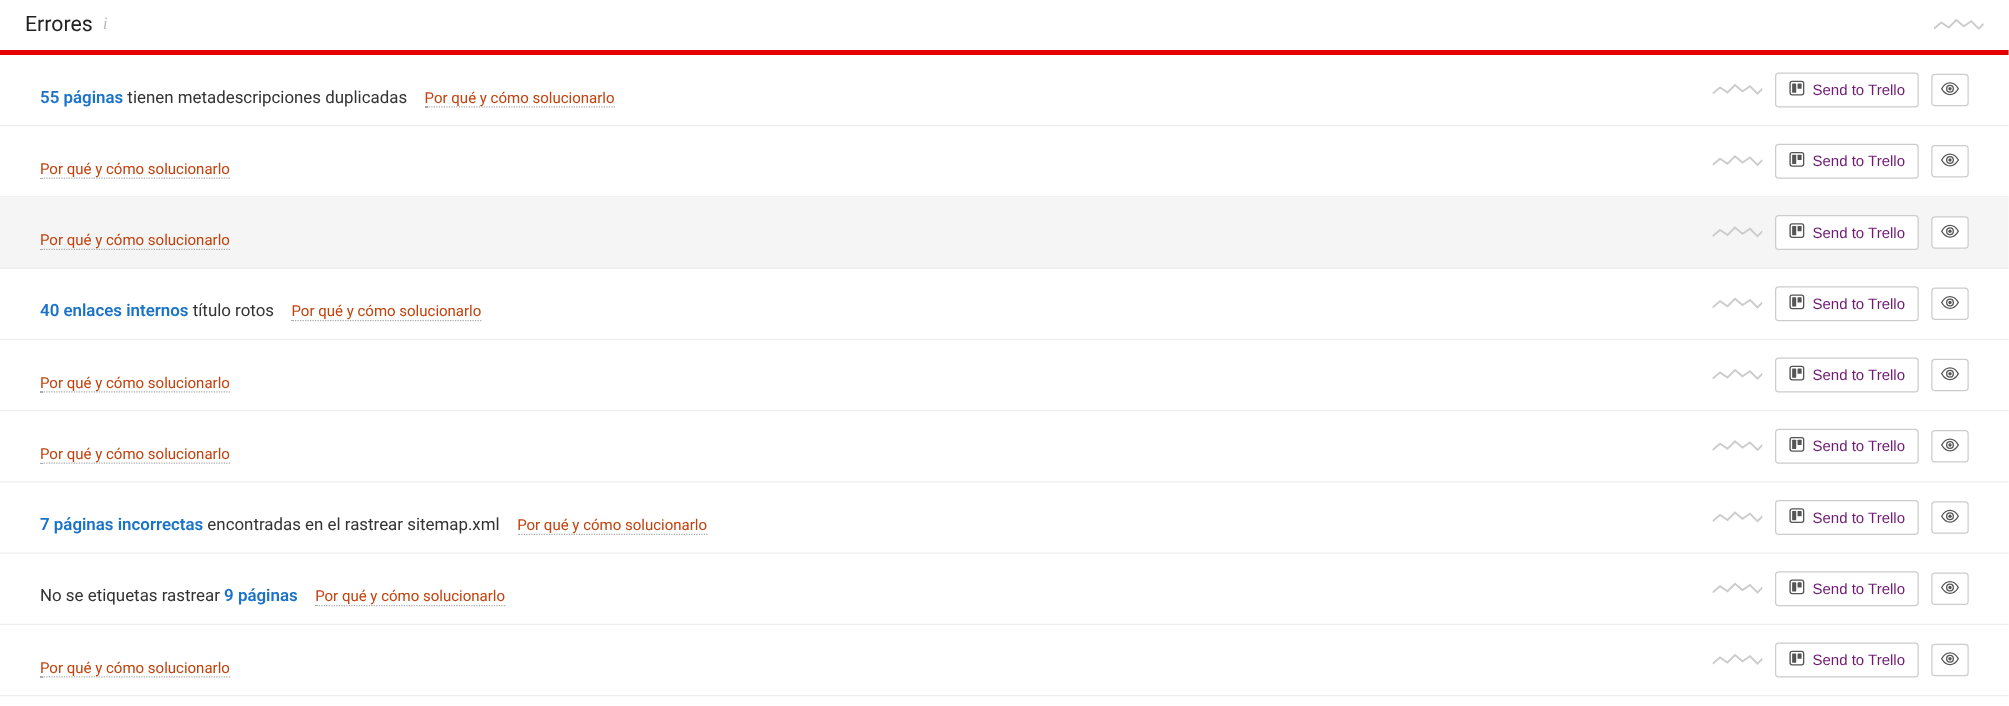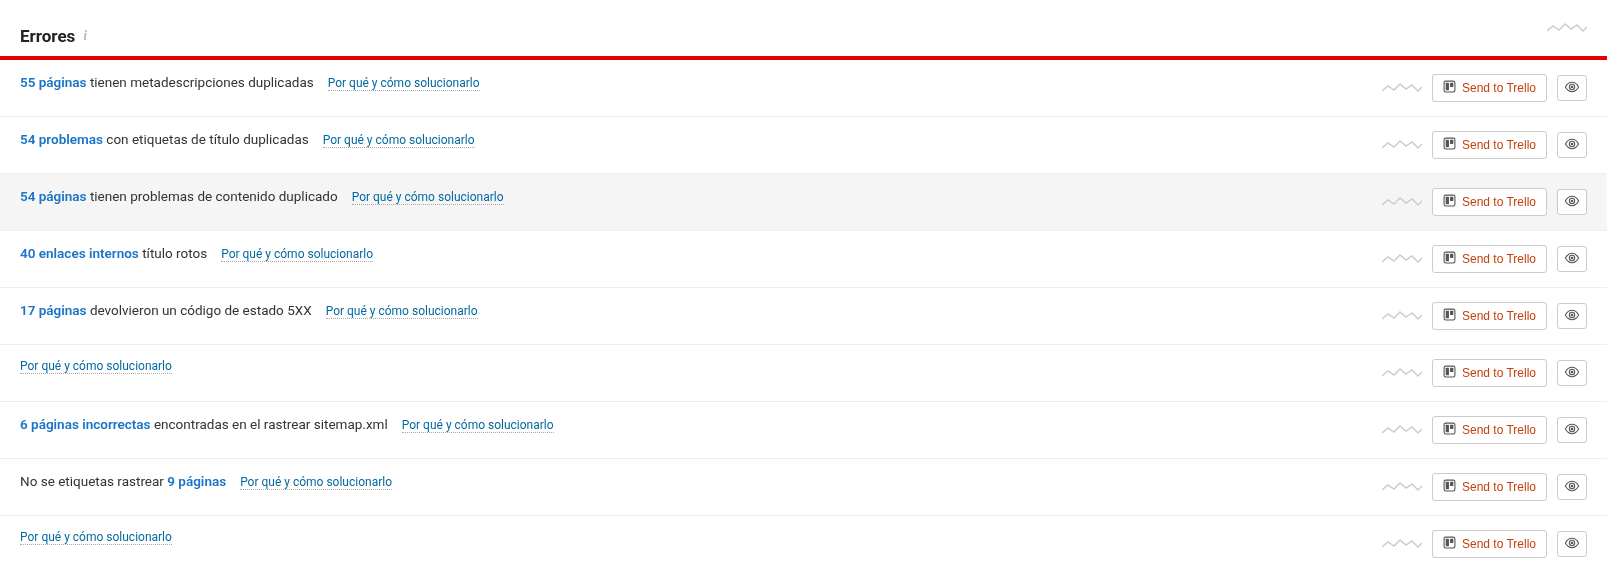--- a/index.html
+++ b/index.html
@@ -1,31 +1,31 @@
 <!DOCTYPE html>
 <html><head>
 <meta charset="utf-8">
 <style>
   * { box-sizing: border-box; margin: 0; padding: 0; }
   body { font-family: -apple-system, BlinkMacSystemFont, "Segoe UI", Roboto, Arial, sans-serif; font-size: 13px; color: #333; background: #fff; width: 1607px; }
   .panel { width: 100%; }
   .panel-header { display: flex; align-items: center; justify-content: space-between; padding: 10px 20px 10px 20px; border-bottom: 4px solid #e60000; }
-  .panel-title { font-size: 17px; font-weight: 700; color: #222; display: flex; align-items: center; gap: 8px; margin-top: 16px; }
+  .panel-title { font-size: 17px; font-weight: 400; color: #222; display: flex; align-items: center; gap: 8px; }
   .info-icon { font-style: italic; font-family: Georgia, serif; color: #bbb; font-size: 14px; line-height: 1; }
   .sparkline { color: #d0d0d0; }
   .sparkline svg { display: block; }
   .issue-list { width: 100%; }
-  .issue-row { display: flex; align-items: flex-start; justify-content: space-between; padding: 14px 20px; border-bottom: 1px solid #eee; }
+  .issue-row { display: flex; align-items: flex-end; justify-content: space-between; padding: 14px 32px; border-bottom: 1px solid #eee; }
   .issue-row.highlight { background: #f5f5f5; }
   .issue-left { display: flex; align-items: baseline; gap: 14px; flex-wrap: wrap; }
   .issue-text { font-size: 13.5px; color: #333; }
   .issue-text .link { color: #1a73c7; font-weight: 600; }
-  .fix-link { font-size: 12px; color: #0369a1; text-decoration: none; border-bottom: 1px dotted #aaa; cursor: pointer; }
+  .fix-link { font-size: 12px; color: #c2410c; text-decoration: none; border-bottom: 1px dotted #aaa; cursor: pointer; }
   .issue-right { display: flex; align-items: center; gap: 10px; }
-  .btn { display: inline-flex; align-items: center; gap: 6px; background: #fff; border: 1px solid #ccc; border-radius: 3px; padding: 5px 10px; font-size: 12px; color: #c2410c; cursor: pointer; white-space: nowrap; }
+  .btn { display: inline-flex; align-items: center; gap: 6px; background: #fff; border: 1px solid #ccc; border-radius: 3px; padding: 5px 10px; font-size: 12px; color: #701a75; cursor: pointer; white-space: nowrap; }
   .btn-icon { display: inline-flex; align-items: center; justify-content: center; background: #fff; border: 1px solid #ccc; border-radius: 3px; width: 30px; height: 26px; cursor: pointer; color: #555; }
   .trello-icon { display:inline-block; }
 </style>
 </head>
 <body>
 
 <div class="panel">
   <div class="panel-header">
     <div class="panel-title">
       <span>Errores</span>
@@ -61,21 +61,20 @@
           <button class="btn-icon">
             <span><svg width="16" height="16" viewBox="0 0 24 24">
                 <path d="M12 5C6 5 2 12 2 12s4 7 10 7 10-7 10-7-4-7-10-7zm0 11a4 4 0 110-8 4 4 0 010 8z" fill="none" stroke="#555" stroke-width="1.6"></path>
                 <circle cx="12" cy="12" r="2" fill="#555"></circle>
               </svg></span>
           </button>
         </div>
       </div>
       <div class="issue-row">
         <div class="issue-left">
-          <span class="issue-text"><span class="link">54 problemas</span><span> con etiquetas de título duplicadas</span></span>
           <a class="fix-link">Por qué y cómo solucionarlo</a>
         </div>
         <div class="issue-right">
           <span class="sparkline">
             <svg width="40" height="14" viewBox="0 0 40 14">
               <polyline points="0,10 6,5 12,9 18,3 24,8 30,4 36,10 40,6" fill="none" stroke="#ccc" stroke-width="1.5"></polyline>
             </svg>
           </span>
           <button class="btn">
             <span class="trello-icon"><svg width="13" height="13" viewBox="0 0 24 24">
@@ -88,21 +87,20 @@
           <button class="btn-icon">
             <span><svg width="16" height="16" viewBox="0 0 24 24">
                 <path d="M12 5C6 5 2 12 2 12s4 7 10 7 10-7 10-7-4-7-10-7zm0 11a4 4 0 110-8 4 4 0 010 8z" fill="none" stroke="#555" stroke-width="1.6"></path>
                 <circle cx="12" cy="12" r="2" fill="#555"></circle>
               </svg></span>
           </button>
         </div>
       </div>
       <div class="issue-row highlight">
         <div class="issue-left">
-          <span class="issue-text"><span class="link">54 páginas</span><span> tienen problemas de contenido duplicado</span></span>
           <a class="fix-link">Por qué y cómo solucionarlo</a>
         </div>
         <div class="issue-right">
           <span class="sparkline">
             <svg width="40" height="14" viewBox="0 0 40 14">
               <polyline points="0,10 6,5 12,9 18,3 24,8 30,4 36,10 40,6" fill="none" stroke="#ccc" stroke-width="1.5"></polyline>
             </svg>
           </span>
           <button class="btn">
             <span class="trello-icon"><svg width="13" height="13" viewBox="0 0 24 24">
@@ -142,74 +140,73 @@
           <button class="btn-icon">
             <span><svg width="16" height="16" viewBox="0 0 24 24">
                 <path d="M12 5C6 5 2 12 2 12s4 7 10 7 10-7 10-7-4-7-10-7zm0 11a4 4 0 110-8 4 4 0 010 8z" fill="none" stroke="#555" stroke-width="1.6"></path>
                 <circle cx="12" cy="12" r="2" fill="#555"></circle>
               </svg></span>
           </button>
         </div>
       </div>
       <div class="issue-row">
         <div class="issue-left">
-          <span class="issue-text"><span class="link">17 páginas</span><span> devolvieron un código de estado 5XX</span></span>
-          <a class="fix-link">Por qué y cómo solucionarlo</a>
-        </div>
-        <div class="issue-right">
-          <span class="sparkline">
-            <svg width="40" height="14" viewBox="0 0 40 14">
-              <polyline points="0,10 6,5 12,9 18,3 24,8 30,4 36,10 40,6" fill="none" stroke="#ccc" stroke-width="1.5"></polyline>
-            </svg>
-          </span>
-          <button class="btn">
-            <span class="trello-icon"><svg width="13" height="13" viewBox="0 0 24 24">
-                <rect x="2" y="2" width="20" height="20" rx="3" fill="none" stroke="#555" stroke-width="2"></rect>
-                <rect x="5" y="5" width="6" height="14" rx="1" fill="#555"></rect>
-                <rect x="13" y="5" width="6" height="8" rx="1" fill="#555"></rect>
-              </svg></span>
-            <span>Send to Trello</span>
-          </button>
-          <button class="btn-icon">
-            <span><svg width="16" height="16" viewBox="0 0 24 24">
-                <path d="M12 5C6 5 2 12 2 12s4 7 10 7 10-7 10-7-4-7-10-7zm0 11a4 4 0 110-8 4 4 0 010 8z" fill="none" stroke="#555" stroke-width="1.6"></path>
-                <circle cx="12" cy="12" r="2" fill="#555"></circle>
-              </svg></span>
-          </button>
-        </div>
-      </div>
-      <div class="issue-row">
-        <div class="issue-left">
-          <a class="fix-link">Por qué y cómo solucionarlo</a>
-        </div>
-        <div class="issue-right">
-          <span class="sparkline">
-            <svg width="40" height="14" viewBox="0 0 40 14">
-              <polyline points="0,10 6,5 12,9 18,3 24,8 30,4 36,10 40,6" fill="none" stroke="#ccc" stroke-width="1.5"></polyline>
-            </svg>
-          </span>
-          <button class="btn">
-            <span class="trello-icon"><svg width="13" height="13" viewBox="0 0 24 24">
-                <rect x="2" y="2" width="20" height="20" rx="3" fill="none" stroke="#555" stroke-width="2"></rect>
-                <rect x="5" y="5" width="6" height="14" rx="1" fill="#555"></rect>
-                <rect x="13" y="5" width="6" height="8" rx="1" fill="#555"></rect>
-              </svg></span>
-            <span>Send to Trello</span>
-          </button>
-          <button class="btn-icon">
-            <span><svg width="16" height="16" viewBox="0 0 24 24">
-                <path d="M12 5C6 5 2 12 2 12s4 7 10 7 10-7 10-7-4-7-10-7zm0 11a4 4 0 110-8 4 4 0 010 8z" fill="none" stroke="#555" stroke-width="1.6"></path>
-                <circle cx="12" cy="12" r="2" fill="#555"></circle>
-              </svg></span>
-          </button>
-        </div>
-      </div>
-      <div class="issue-row">
-        <div class="issue-left">
-          <span class="issue-text"><span class="link">6 páginas incorrectas</span><span> encontradas en el rastrear sitemap.xml</span></span>
+          <a class="fix-link">Por qué y cómo solucionarlo</a>
+        </div>
+        <div class="issue-right">
+          <span class="sparkline">
+            <svg width="40" height="14" viewBox="0 0 40 14">
+              <polyline points="0,10 6,5 12,9 18,3 24,8 30,4 36,10 40,6" fill="none" stroke="#ccc" stroke-width="1.5"></polyline>
+            </svg>
+          </span>
+          <button class="btn">
+            <span class="trello-icon"><svg width="13" height="13" viewBox="0 0 24 24">
+                <rect x="2" y="2" width="20" height="20" rx="3" fill="none" stroke="#555" stroke-width="2"></rect>
+                <rect x="5" y="5" width="6" height="14" rx="1" fill="#555"></rect>
+                <rect x="13" y="5" width="6" height="8" rx="1" fill="#555"></rect>
+              </svg></span>
+            <span>Send to Trello</span>
+          </button>
+          <button class="btn-icon">
+            <span><svg width="16" height="16" viewBox="0 0 24 24">
+                <path d="M12 5C6 5 2 12 2 12s4 7 10 7 10-7 10-7-4-7-10-7zm0 11a4 4 0 110-8 4 4 0 010 8z" fill="none" stroke="#555" stroke-width="1.6"></path>
+                <circle cx="12" cy="12" r="2" fill="#555"></circle>
+              </svg></span>
+          </button>
+        </div>
+      </div>
+      <div class="issue-row">
+        <div class="issue-left">
+          <a class="fix-link">Por qué y cómo solucionarlo</a>
+        </div>
+        <div class="issue-right">
+          <span class="sparkline">
+            <svg width="40" height="14" viewBox="0 0 40 14">
+              <polyline points="0,10 6,5 12,9 18,3 24,8 30,4 36,10 40,6" fill="none" stroke="#ccc" stroke-width="1.5"></polyline>
+            </svg>
+          </span>
+          <button class="btn">
+            <span class="trello-icon"><svg width="13" height="13" viewBox="0 0 24 24">
+                <rect x="2" y="2" width="20" height="20" rx="3" fill="none" stroke="#555" stroke-width="2"></rect>
+                <rect x="5" y="5" width="6" height="14" rx="1" fill="#555"></rect>
+                <rect x="13" y="5" width="6" height="8" rx="1" fill="#555"></rect>
+              </svg></span>
+            <span>Send to Trello</span>
+          </button>
+          <button class="btn-icon">
+            <span><svg width="16" height="16" viewBox="0 0 24 24">
+                <path d="M12 5C6 5 2 12 2 12s4 7 10 7 10-7 10-7-4-7-10-7zm0 11a4 4 0 110-8 4 4 0 010 8z" fill="none" stroke="#555" stroke-width="1.6"></path>
+                <circle cx="12" cy="12" r="2" fill="#555"></circle>
+              </svg></span>
+          </button>
+        </div>
+      </div>
+      <div class="issue-row">
+        <div class="issue-left">
+          <span class="issue-text"><span class="link">7 páginas incorrectas</span><span> encontradas en el rastrear sitemap.xml</span></span>
           <a class="fix-link">Por qué y cómo solucionarlo</a>
         </div>
         <div class="issue-right">
           <span class="sparkline">
             <svg width="40" height="14" viewBox="0 0 40 14">
               <polyline points="0,10 6,5 12,9 18,3 24,8 30,4 36,10 40,6" fill="none" stroke="#ccc" stroke-width="1.5"></polyline>
             </svg>
           </span>
           <button class="btn">
             <span class="trello-icon"><svg width="13" height="13" viewBox="0 0 24 24">

